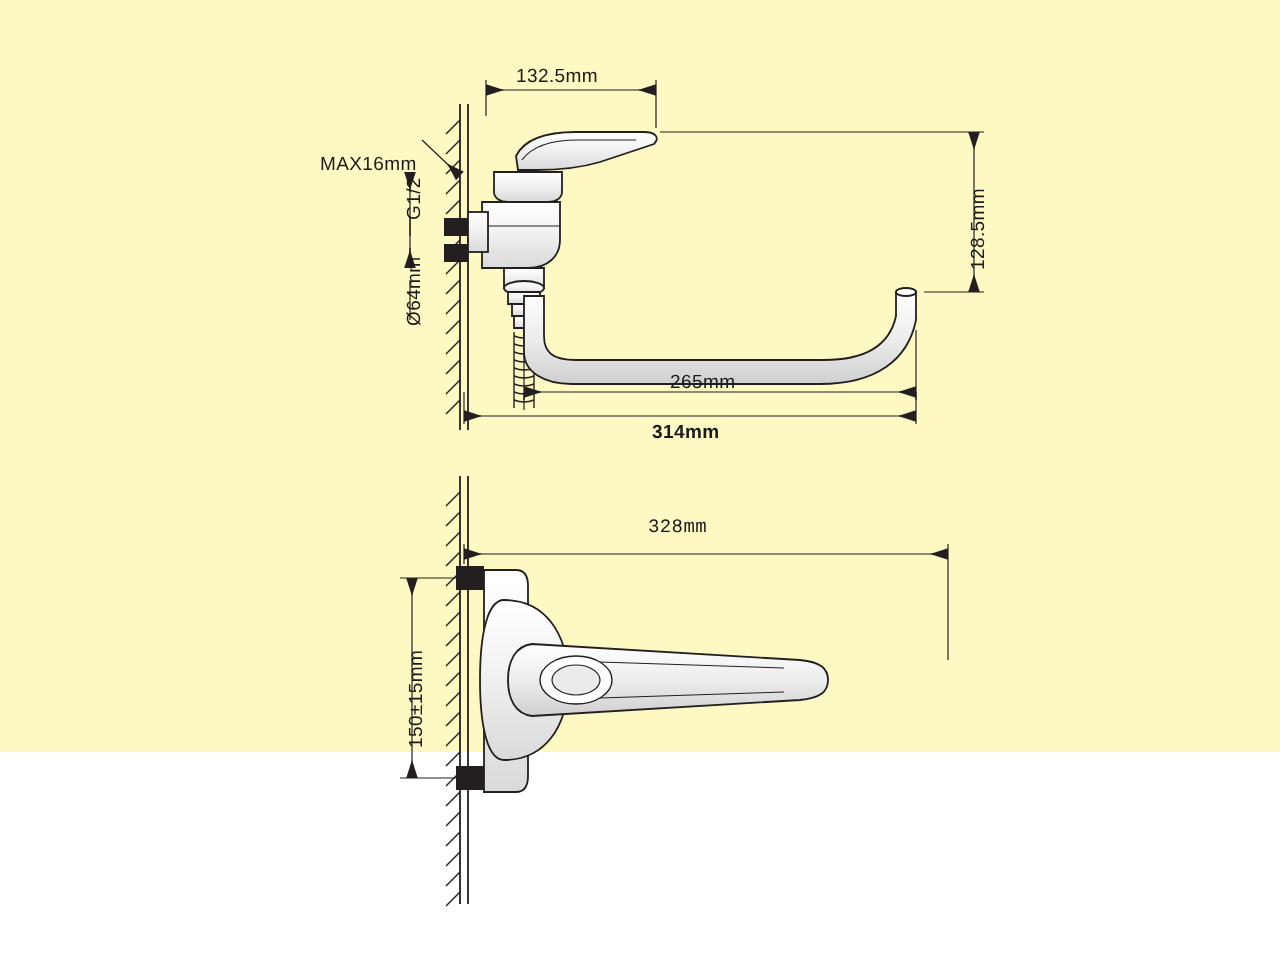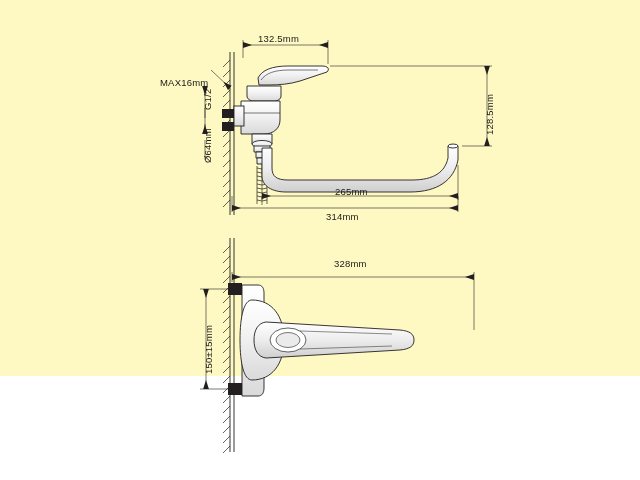--- a/index.html
+++ b/index.html
@@ -221,19 +221,19 @@
   <div class="dim-label" style="left:160px; top:77px;">MAX16mm</div>
 
   <div class="dim-label vert" style="left:202px; top:110px; transform: rotate(-90deg);">G1/2</div>
 
   <div class="dim-label vert" style="left:202px; top:163px; transform: rotate(-90deg);">Ø64mm</div>
 
   <div class="dim-label vert" style="left:484px; top:135px; transform: rotate(-90deg);">128.5mm</div>
 
   <div class="dim-label" style="left:335px; top:186px;">265mm</div>
 
-  <div class="dim-label" style="left:326px; top:211px;">314mm</div>
-
-  <div class="dim-label" style="left:334px; top:258px;">328mm</div>
+  <div class="dim-label" style="left:326px; top:211px;font-weight:bold;">314mm</div>
+
+  <div class="dim-label" style="left:324px; top:258px;font-family:Liberation Mono, monospace;">328mm</div>
 
   <div class="dim-label vert" style="left:203px; top:374px; transform: rotate(-90deg);">150±15mm</div>
 
 </div>
 
 </body></html>

